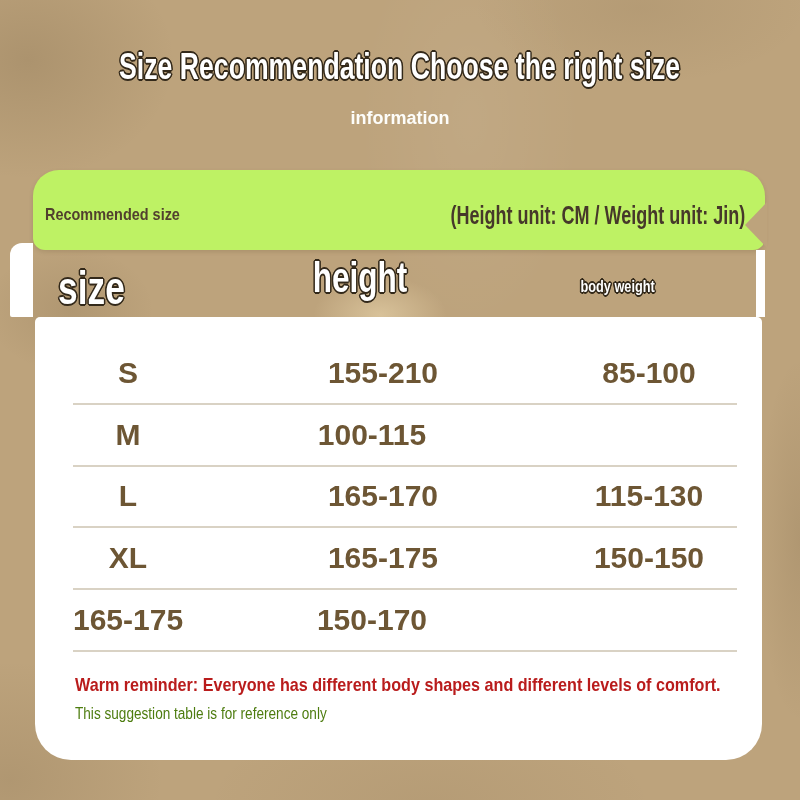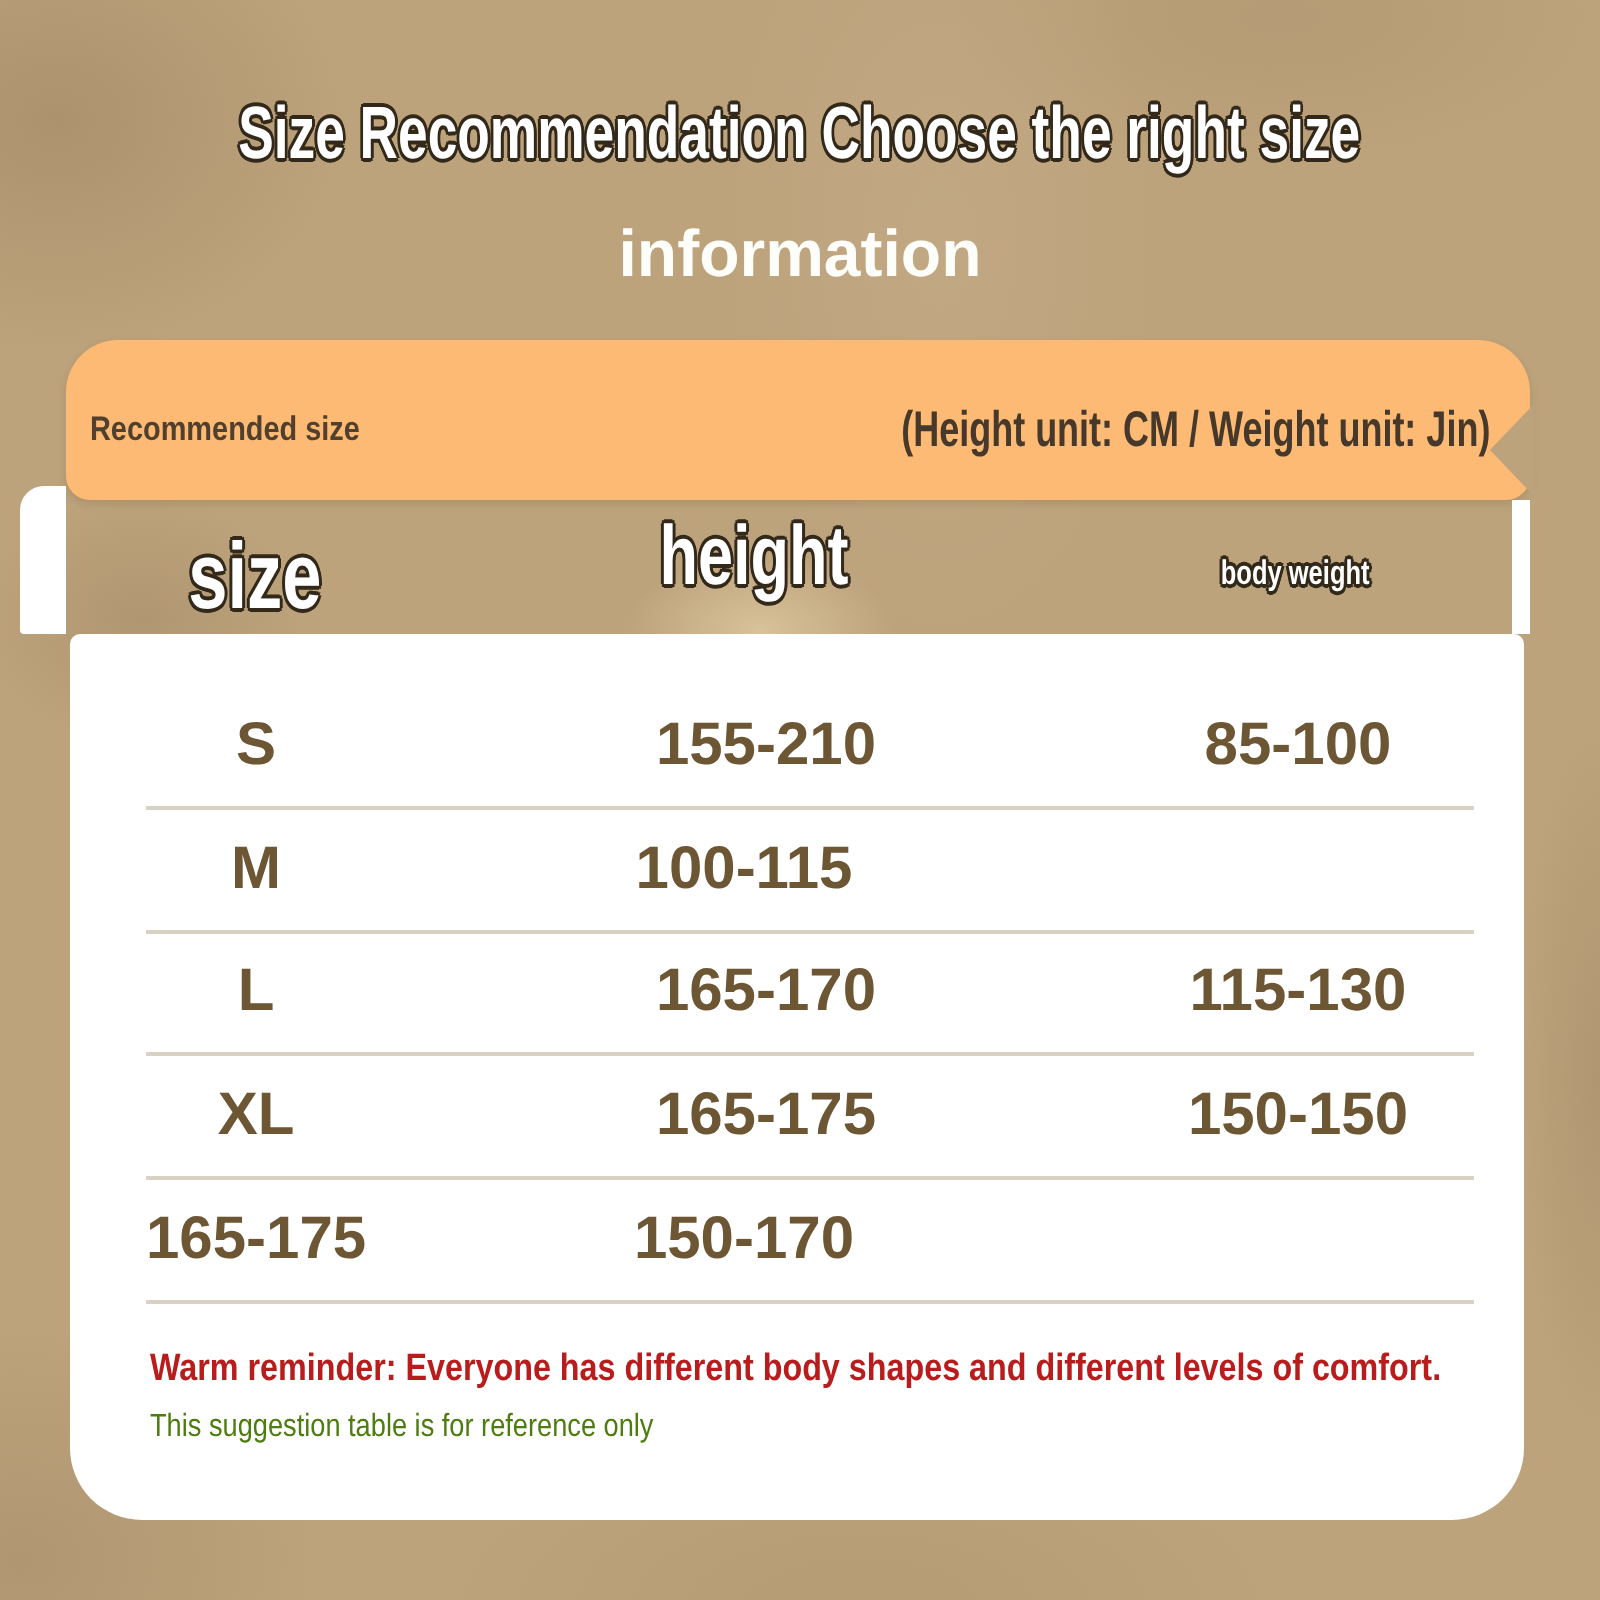--- a/index.html
+++ b/index.html
@@ -25,40 +25,40 @@
   .cond-r{display:inline-block;transform:scaleX(.72);transform-origin:100% 50%;}
   .outlined{
     color:#ffffff;
     text-shadow:
       -2px 0 0 #33291a, 2px 0 0 #33291a, 0 -2px 0 #33291a, 0 2px 0 #33291a,
       -1.4px -1.4px 0 #33291a, 1.4px -1.4px 0 #33291a,
       -1.4px 1.4px 0 #33291a, 1.4px 1.4px 0 #33291a;
   }
 
   .title{left:0;right:0;top:46px;text-align:center;font-size:37px;font-weight:700;white-space:nowrap;}
-  .subtitle{left:0;right:0;top:108px;text-align:center;font-size:33px;font-weight:700;color:#fdfdfa;}
+  .subtitle{left:0;right:0;top:108px;text-align:center;font-size:18px;font-weight:700;color:#fdfdfa;}
 
   .header-bar{
-    left:33px;top:170px;width:732px;height:80px;background:#fdba74;
+    left:33px;top:170px;width:732px;height:80px;background:#bef264;
     border-radius:26px 26px 12px 12px;
     box-shadow:0 2px 4px rgba(90,70,40,.18);
     display:flex;align-items:center;justify-content:space-between;
     padding:10px 20px 0 12px;box-sizing:border-box;
   }
   .rec-label{font-size:17px;font-weight:700;color:#51402e;white-space:nowrap;}
   .units-label{font-size:25px;font-weight:700;color:#46382a;white-space:nowrap;}
   .notch{
     position:absolute;right:-2px;top:32px;width:0;height:0;
     border-top:23px solid transparent;border-bottom:23px solid transparent;
     border-right:22px solid #bda37c;
   }
   .strip-left{left:10px;top:243px;width:23px;height:74px;background:#ffffff;border-radius:12px 0 0 2px;}
   .strip-right{left:756px;top:250px;width:9px;height:67px;background:#ffffff;}
 
-  .colhead{white-space:nowrap;text-align:center;font-weight:700;}
+  .colhead{white-space:nowrap;font-weight:700;}
   .col-size  {left:47px; width:160px;top:260px;font-size:47px;}
   .col-height{left:297px;width:160px;top:254px;font-size:42px;}
   .col-weight{left:568px;width:160px;top:277px;font-size:17px;}
 
   .table-card{
     left:35px;top:317px;width:727px;height:443px;background:#ffffff;
     border-radius:5px 5px 36px 36px;box-sizing:border-box;padding-top:26px;
   }
   .trow{
     height:59.8px;margin:0 25px 0 38px;

